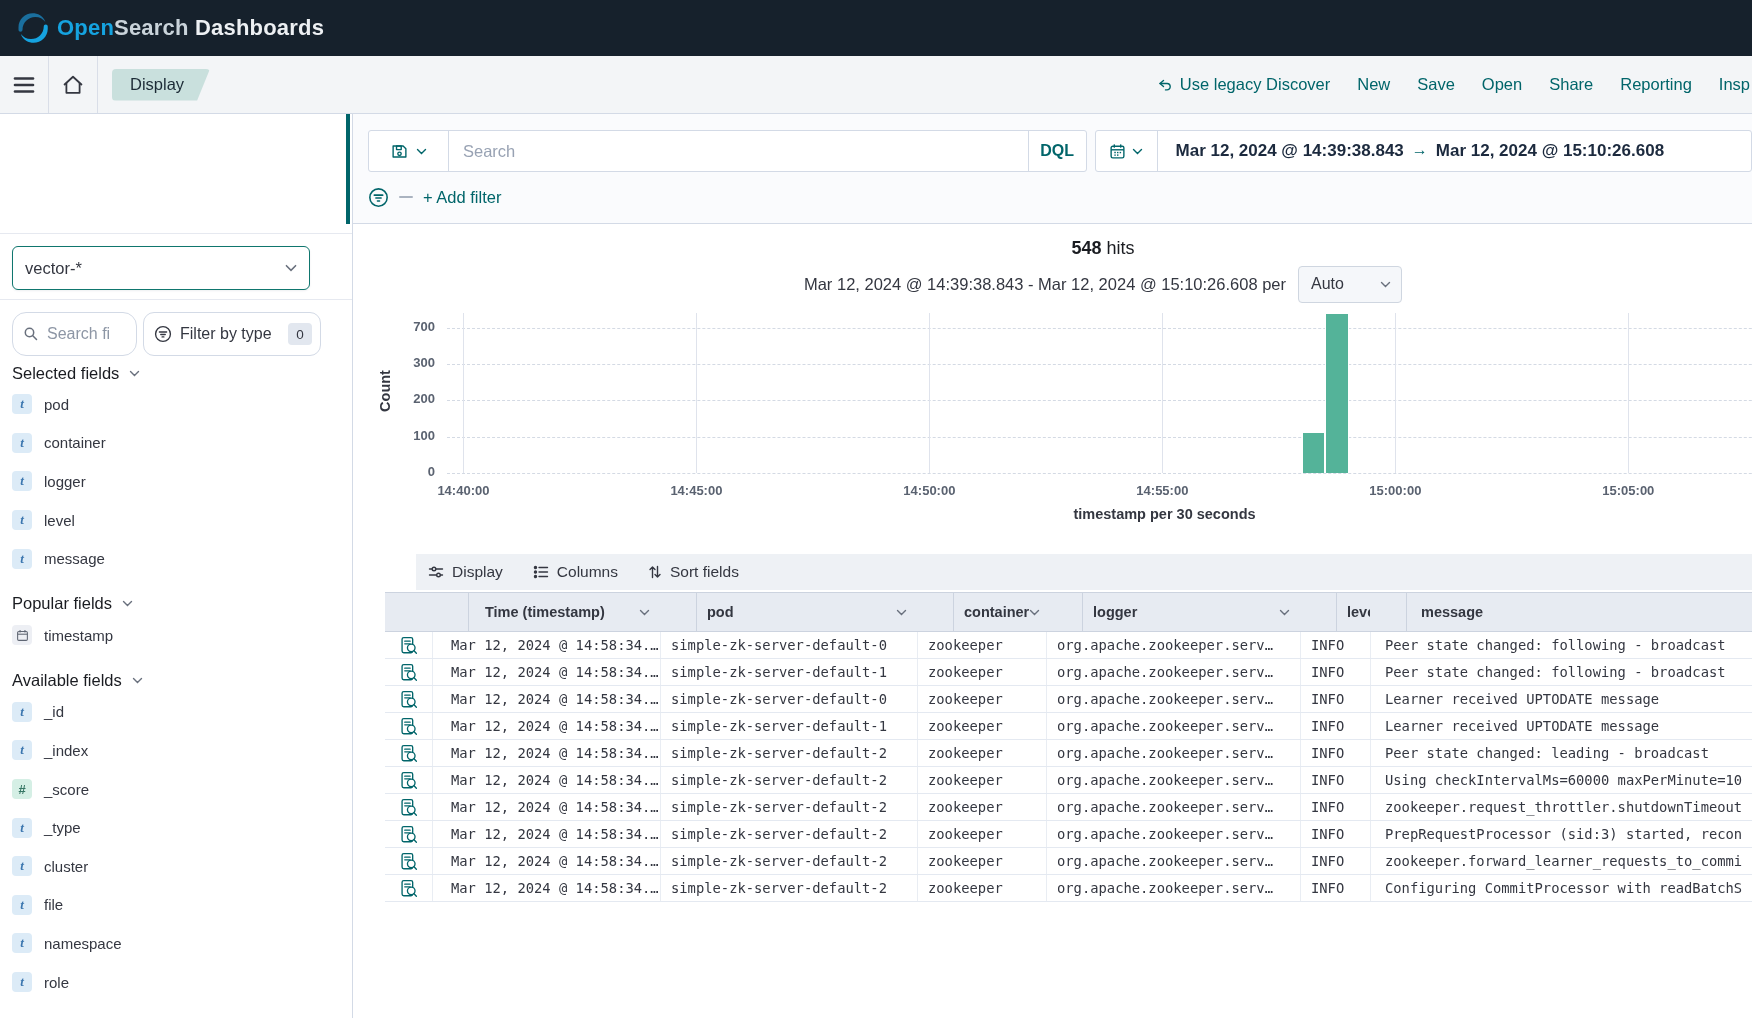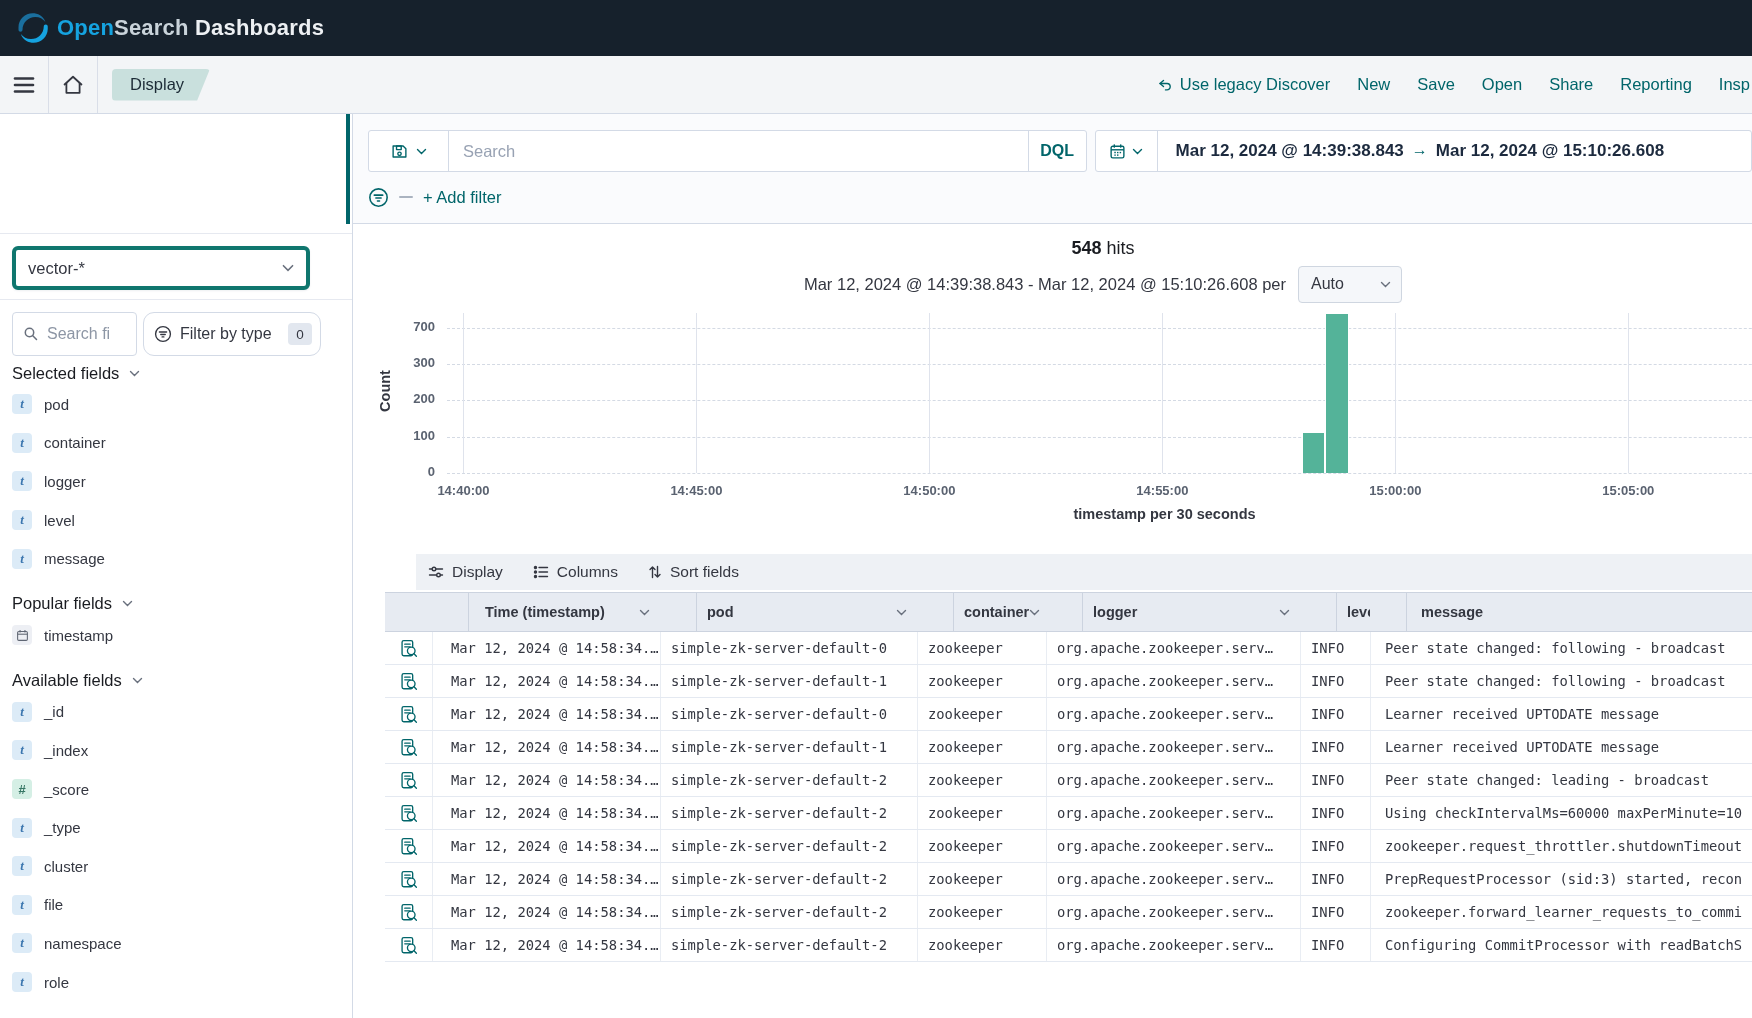--- a/index.html
+++ b/index.html
@@ -26,25 +26,25 @@
     border-radius:4px; clip-path:polygon(0 0,100% 0,calc(100% - 13px) 100%,0 100%); }
   .nav-actions { margin-left:auto; display:flex; align-items:center; gap:27px; padding-right:2px;
     color:#01656a; font-size:16.5px; white-space:nowrap; }
   .nav-actions .act { color:#01656a; cursor:pointer; display:flex; align-items:center; gap:7px; }
 
   
   .sidebar { position:absolute; left:0; top:114px; width:353px; height:904px;
     background:#fff; border-right:1px solid #d3dae6; padding:0 12px; overflow:hidden; }
   .sb-rule { position:absolute; left:0; right:0; height:1px; background:#e6e9f0; }
   .index-select { position:absolute; left:12px; top:132px; width:298px; height:44px; background:#fff;
-    border:4px solid #0f766e; border-radius:6px; box-shadow:0 1px 2px rgba(110,120,140,.12);
+    border:1px solid #0f766e; border-radius:6px; box-shadow:0 1px 2px rgba(110,120,140,.12);
     display:flex; align-items:center; padding:0 12px; font-size:16.5px; color:#343741; }
   .index-select .chev { margin-left:auto; color:#69707d; }
   .sb-row { position:absolute; left:12px; top:198px; display:flex; gap:6px; }
-  .sb-search { width:125px; height:44px; border:1px solid #d3dae6; border-radius:4px; background:#fff;
+  .sb-search { width:125px; height:44px; border:1px solid #d3dae6; border-radius:14px; background:#fff;
     display:flex; align-items:center; padding:0 6px 0 10px; color:#98a2b3; }
   .sb-search input { border:none; outline:none; width:74px; font-size:16px; color:#343741;
     font-family:"Liberation Sans",sans-serif; background:transparent; margin-left:8px; }
   .sb-search input::placeholder { color:#8d96a5; }
   .sb-filter { width:178px; height:44px; border:1px solid #d3dae6; border-radius:11px; background:#fff;
     display:flex; align-items:center; gap:8px; padding:0 8px 0 10px; font-size:16px; color:#343741; }
   .count-badge { margin-left:auto; background:#e2e7ef; border-radius:4px; min-width:24px; height:22px;
     display:flex; align-items:center; justify-content:center; font-size:13.5px; color:#343741; }
   .fields { position:absolute; left:12px; top:247px; right:8px; }
   .sec-title { display:flex; align-items:center; gap:10px; font-size:16.5px; color:#1a1c21;
@@ -112,21 +112,21 @@
   .results { margin-left:32px; width:1367px; }
   .tbl-toolbar { height:36px; background:#eef1f5; display:flex; align-items:center; gap:30px;
     padding-left:12px; font-size:15.5px; color:#343741; margin-bottom:2px;margin-left:31px; }
   .tb-item { display:flex; align-items:center; gap:8px; cursor:pointer; }
   .grid-row { display:grid; grid-template-columns:47px 228px 257px 129px 254px 70px minmax(0,1fr); }
   .t-head { height:40px; background:#e7ebf2; border-top:1px solid #ccd3df; border-bottom:1px solid #ccd3df; }
   .h-cell { display:flex; align-items:center; font-weight:bold; font-size:14.5px; color:#343741;
     padding:0 10px; overflow:hidden; white-space:nowrap; }
   .h-cell .chev { margin-left:auto; color:#69707d; flex:none; }
   .h-cell + .h-cell { border-left:1px solid #ccd3df;margin-left:36px; }
-  .t-row { height:33px; border-bottom:1px solid #e4e9f1; }
+  .t-row { height:27px; border-bottom:1px solid #e4e9f1; }
   .t-cell { display:flex; align-items:center; padding:0 10px; overflow:hidden; white-space:nowrap; }
   .t-cell + .t-cell { border-left:1px solid #e9edf3; }
   .mono { font-family:"DejaVu Sans Mono", monospace; font-size:13.8px; color:#343741; }
   .c-expand { justify-content:center; }
   .c-time { padding-left:18px; }
   .c-msg { padding-left:14px; }
   svg { display:block; }
 </style>
 </head>
 <body>

